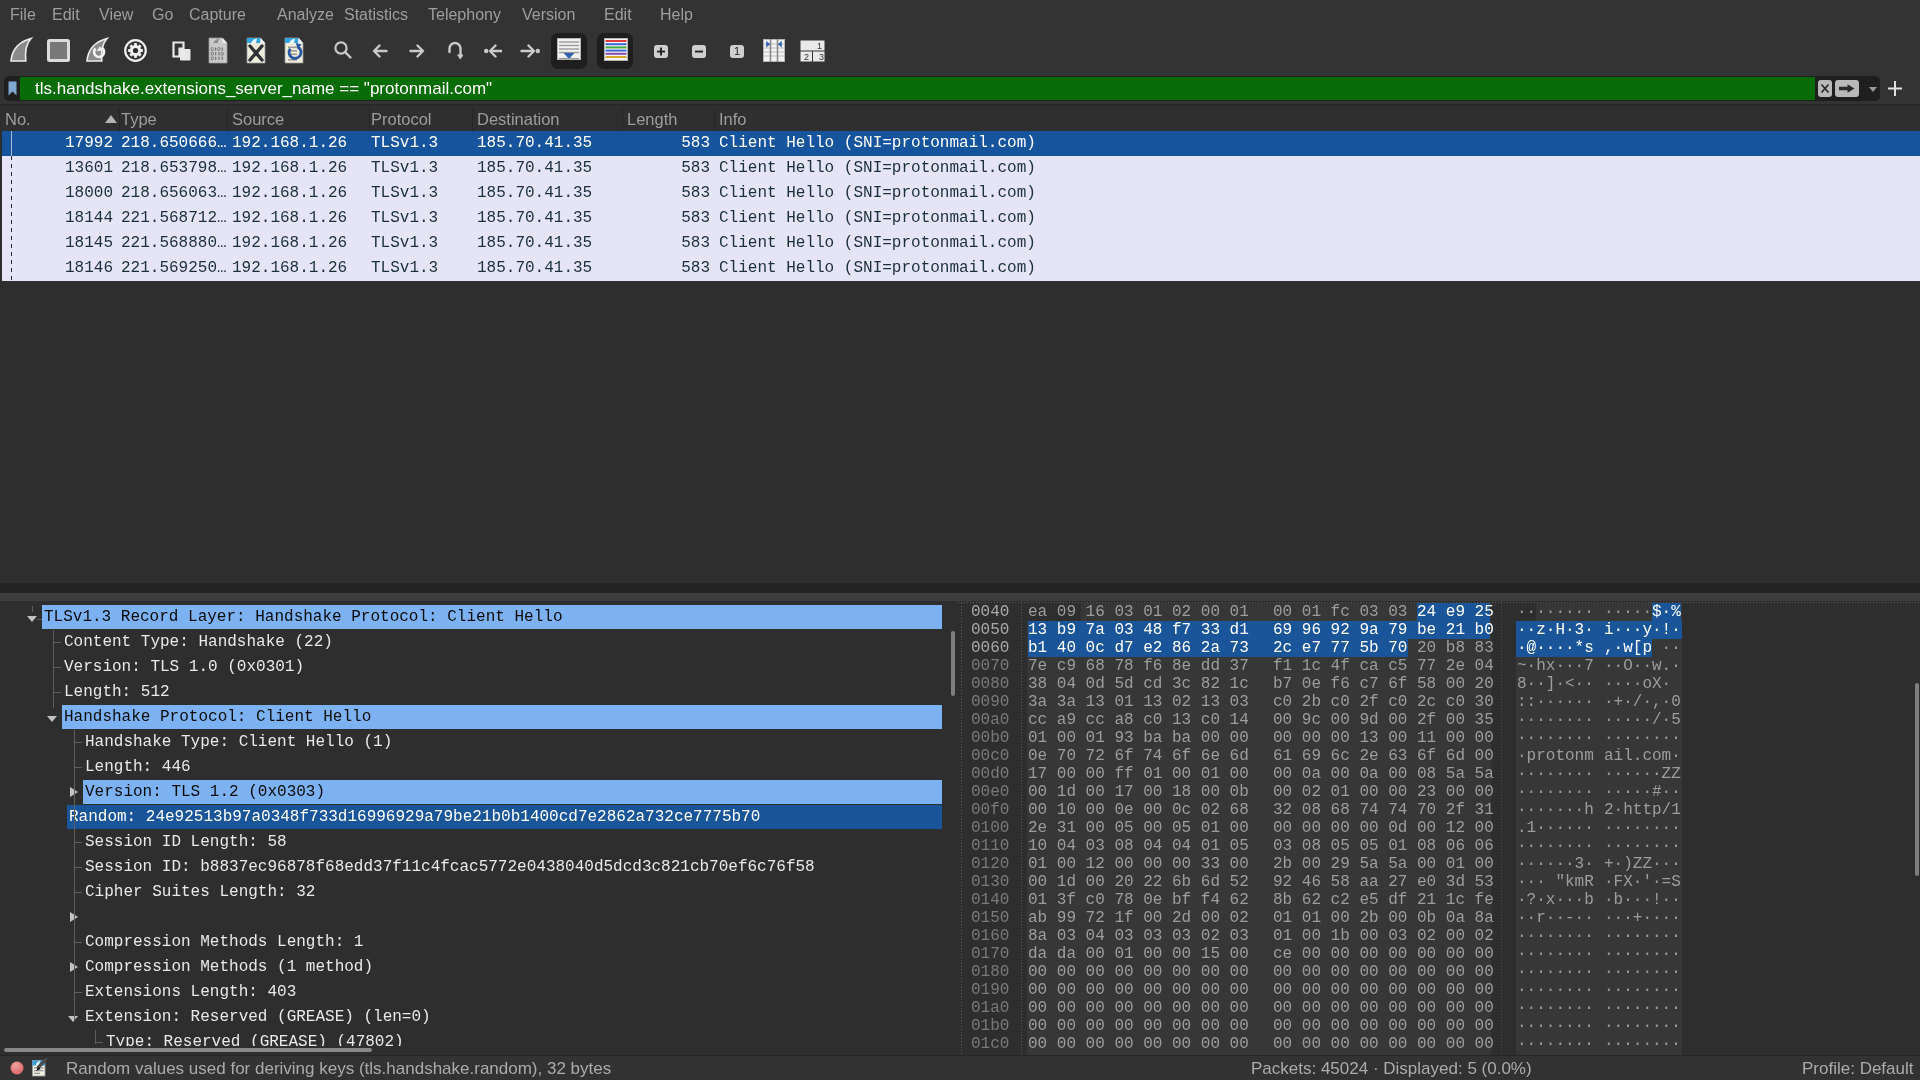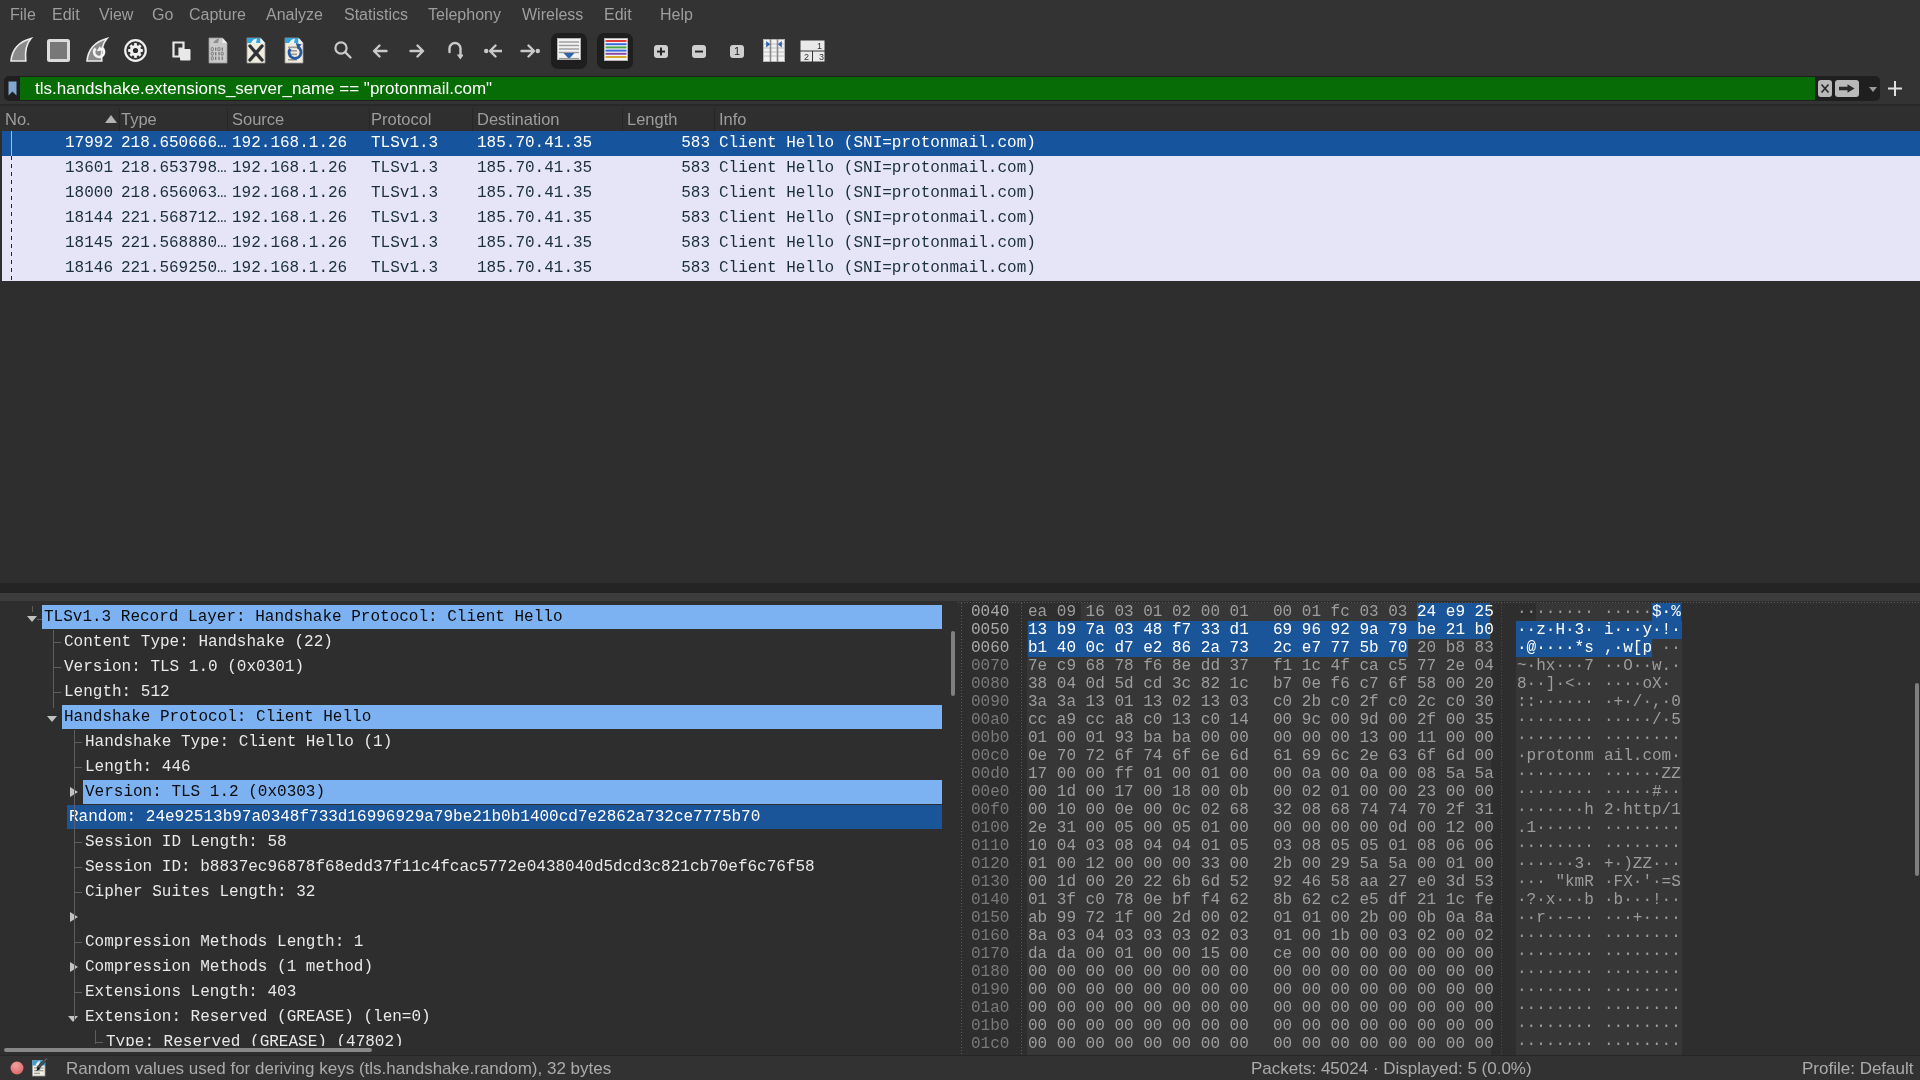--- a/index.html
+++ b/index.html
@@ -36,24 +36,24 @@
 #statusbar span{position:absolute;font-size:17px;color:#ababab;line-height:25px;top:0}
 .sbh{position:absolute;height:4px;border-radius:2px;background:#888888}
 .sbv{position:absolute;width:4px;border-radius:2px;background:#7f7f7f}
 </style></head><body>
 <div id="menubar" class="abs">
     <span style="left:10px">File</span>
     <span style="left:52px">Edit</span>
     <span style="left:99px">View</span>
     <span style="left:152px">Go</span>
     <span style="left:189px">Capture</span>
-    <span style="left:266px">Analyze</span>
+    <span style="left:277px">Analyze</span>
     <span style="left:344px">Statistics</span>
     <span style="left:428px">Telephony</span>
-    <span style="left:522px">Wireless</span>
+    <span style="left:522px">Version</span>
     <span style="left:604px">Edit</span>
     <span style="left:660px">Help</span>
   </div>
 <div id="toolbar" class="abs">
     <svg class="abs" style="left:8px;top:7px" width="26" height="26" viewBox="0 0 26 26">
       <path d="M3 24 C4 13 10 5 23 1.5 C18 7 17 16 17.8 24 Z" fill="#8a8a8a" stroke="#ececec" stroke-width="1.6"></path>
     </svg>
     <svg class="abs" style="left:46px;top:8px" width="25" height="25" viewBox="0 0 25 25">
       <rect x="2.5" y="2.5" width="20" height="20" fill="#787878" stroke="#dcdcdc" stroke-width="3" rx="1"></rect>
     </svg>

